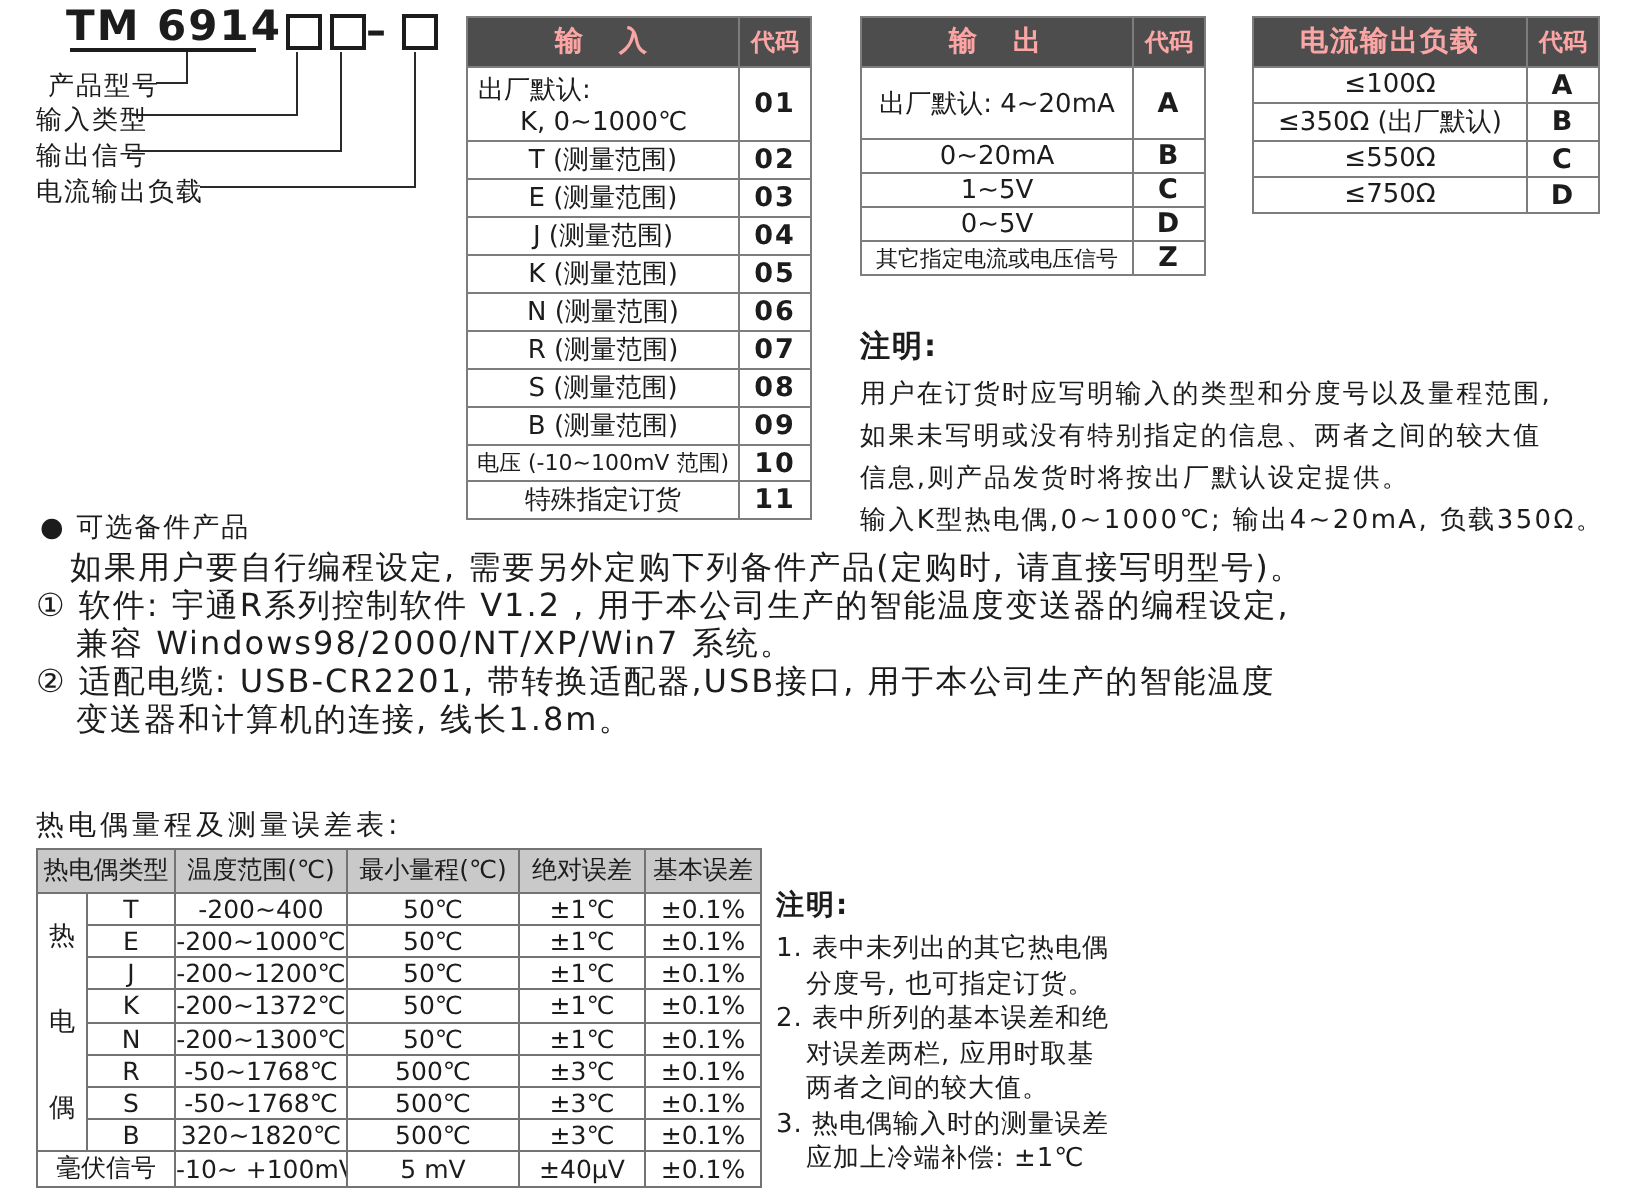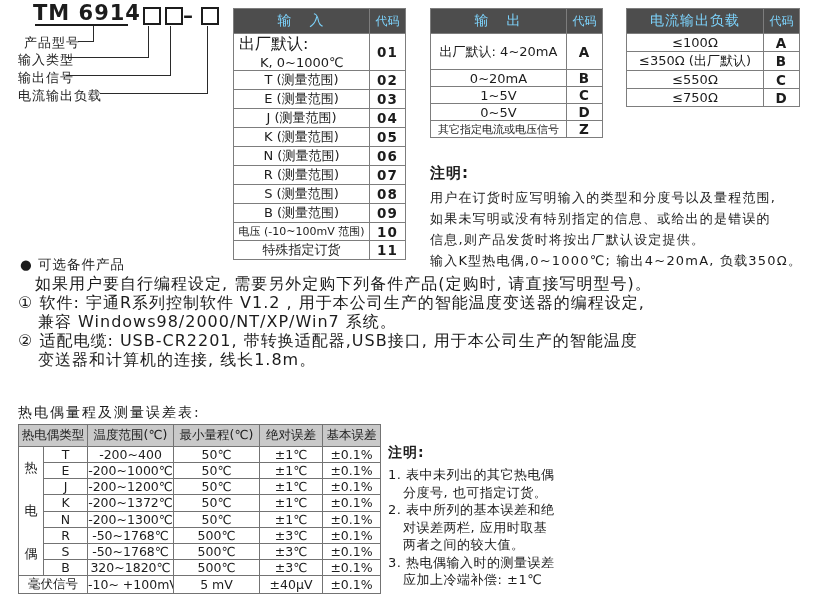--- a/index.html
+++ b/index.html
@@ -18,26 +18,26 @@
   .box-dash { left:183px; top:3px; font-size:20px; font-weight:bold; }
   .dlabel { font-size:13px; letter-spacing:1px; white-space:nowrap; }
   .lead { border-right:1px solid #2a2a2a; border-bottom:1px solid #2a2a2a; }
 
   
   table.code-table { position:absolute; border-collapse:collapse; table-layout:fixed; background:#fff; }
   .code-table th, .code-table td {
     border:1px solid #7d7d7d; text-align:center; padding:0;
     font-size:13px; font-weight:normal; white-space:nowrap; overflow:hidden;
   }
-  .code-table th.dark { background:#4d4d4d; color:#7dd3fc; font-weight:normal; font-size:14px; letter-spacing:2px; }
+  .code-table th.dark { background:#4d4d4d; color:#fca5a5; font-weight:bold; font-size:14px; letter-spacing:2px; }
   .code-table th.dark.codehead { font-size:12px; letter-spacing:0; }
   .code-table td.code { font-weight:bold; font-size:13.5px; letter-spacing:1px; }
   .code-table td.small-label { font-size:11px; }
   .default-cell { text-align:left !important; }
-  .default-cell .dl1 { padding-left:5px; font-size:16px; }
+  .default-cell .dl1 { padding-left:5px; font-size:13px; }
   .default-cell .dl2 { padding-left:26px; font-size:13px; }
 
   
   .note-title { font-size:15px; font-weight:bold; letter-spacing:1px; }
   .note-line { font-size:13px; letter-spacing:1.2px; white-space:pre; }
   .order-note .note-line { line-height:21px; }
   .acc-line { font-size:16px; letter-spacing:1px; line-height:19px; white-space:pre; }
   .acc-title-row { font-size:13.5px; letter-spacing:1px; }
   .indent17 { padding-left:17px; }
   .indent20 { padding-left:20px; }
@@ -196,21 +196,21 @@
       <tr style="height:18px;">
           <td>≤750Ω</td>
           <td class="code">D</td>
         </tr>
     </tbody>
   </table>
 
   <div class="abs order-note" style="left:430px; top:164px; width:370px;">
     <div class="note-title" style="margin-bottom:4px;">注明:</div>
     <div class="note-line">用户在订货时应写明输入的类型和分度号以及量程范围,</div>
-    <div class="note-line">如果未写明或没有特别指定的信息、或给出的是错误的</div>
+    <div class="note-line">如果未写明或没有特别指定的信息、两者之间的较大值</div>
     <div class="note-line">信息,则产品发货时将按出厂默认设定提供。</div>
     <div class="note-line">输入K型热电偶,0~1000℃; 输出4~20mA, 负载350Ω。</div>
   </div>
 
   <div class="abs" style="left:18px; top:255px; width:640px;">
     <div class="acc-title-row" style="line-height:19px;">
       <span style="padding-left:2px;">●</span>
       <span>可选备件产品</span>
     </div>
     <div class="acc-line indent17">如果用户要自行编程设定, 需要另外定购下列备件产品(定购时, 请直接写明型号)。</div>

